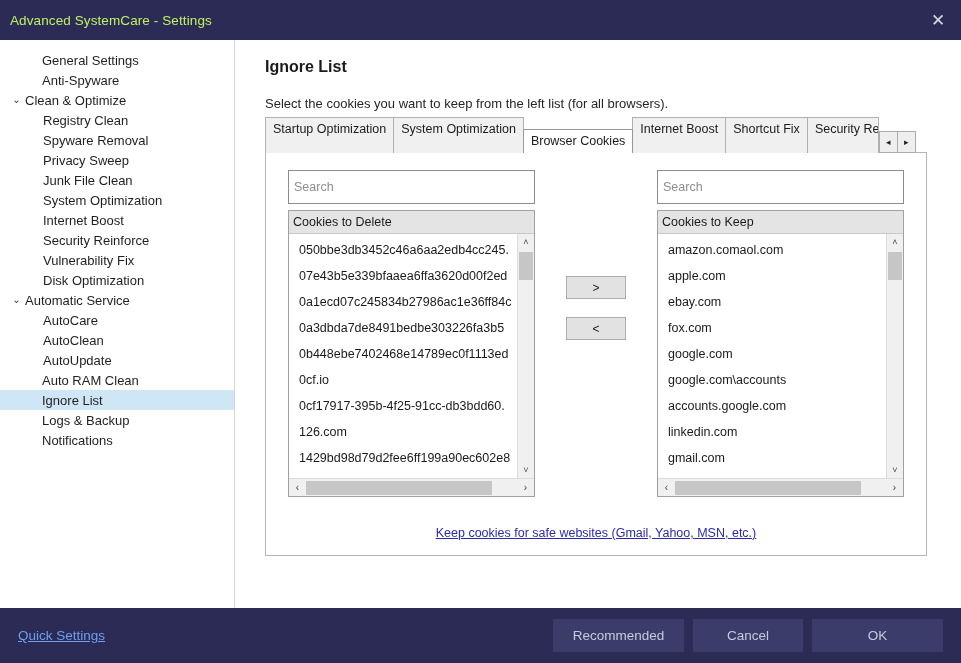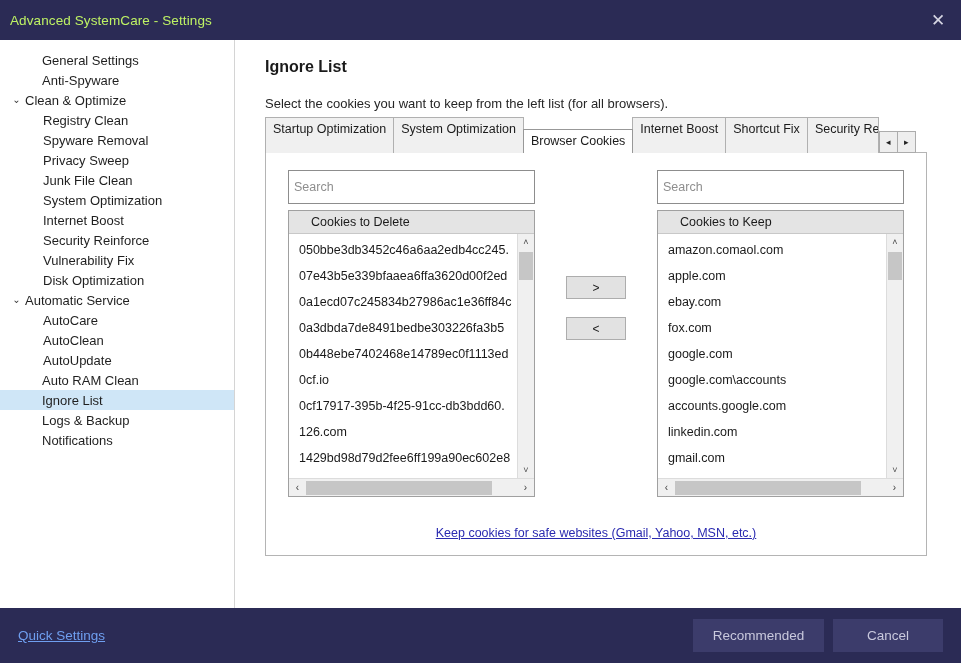--- a/index.html
+++ b/index.html
@@ -222,21 +222,21 @@
     background: #ffffff;
     position: relative;
     display: flex;
     flex-direction: column;
   }
   .list-header {
     height: 23px;
     line-height: 23px;
     background: #e4e4e4;
     border-bottom: 1px solid #c8c8c8;
-    padding-left: 22px;
+    padding-left: 4px;
     font-size: 12.5px;
     color: #1a1a1a;
     box-sizing: border-box;
     flex: 0 0 23px;
   }
   .list-inner {
     flex: 1 1 auto;
     display: flex;
     min-height: 0;
   }
@@ -579,15 +579,16 @@
         </div>
       </div>
     </div>
   </div>
 
   <div class="bottombar">
     <span class="quick-settings">Quick Settings</span>
     <div class="btn-group">
       <button class="dlg-btn recommended">Recommended</button>
       <button class="dlg-btn cancel">Cancel</button>
+      <button class="dlg-btn ok">OK</button>
     </div>
   </div>
 </div>
 
 </body></html>

